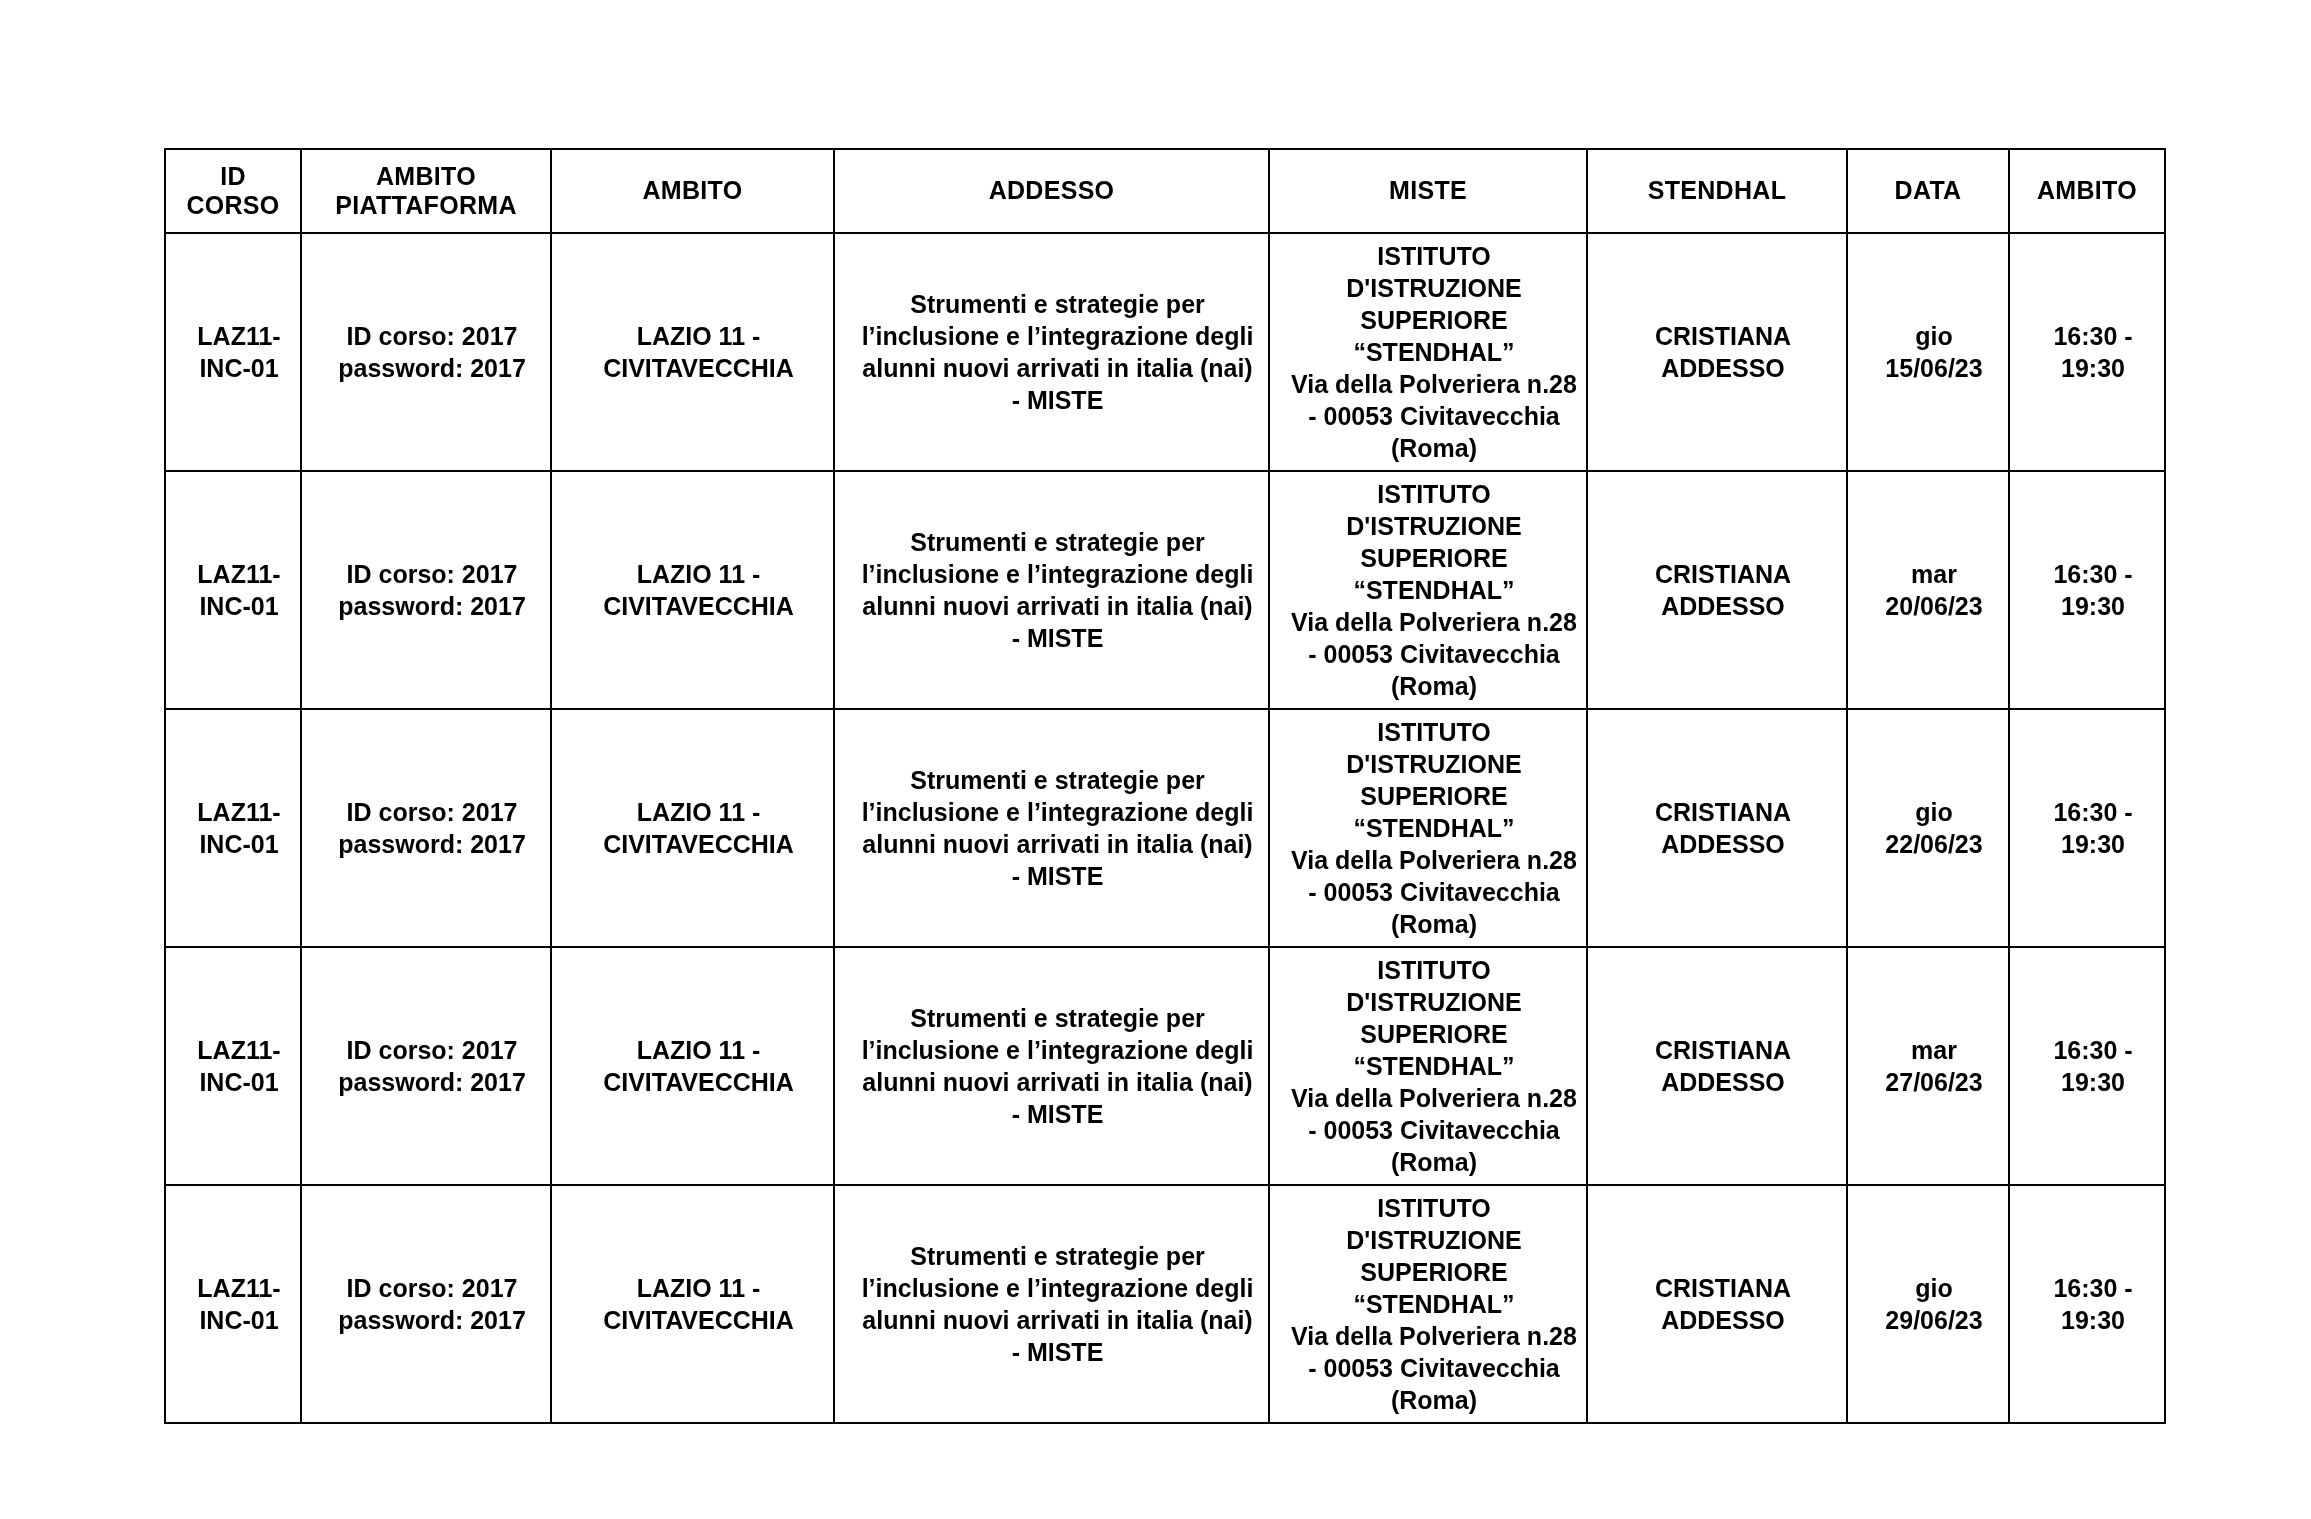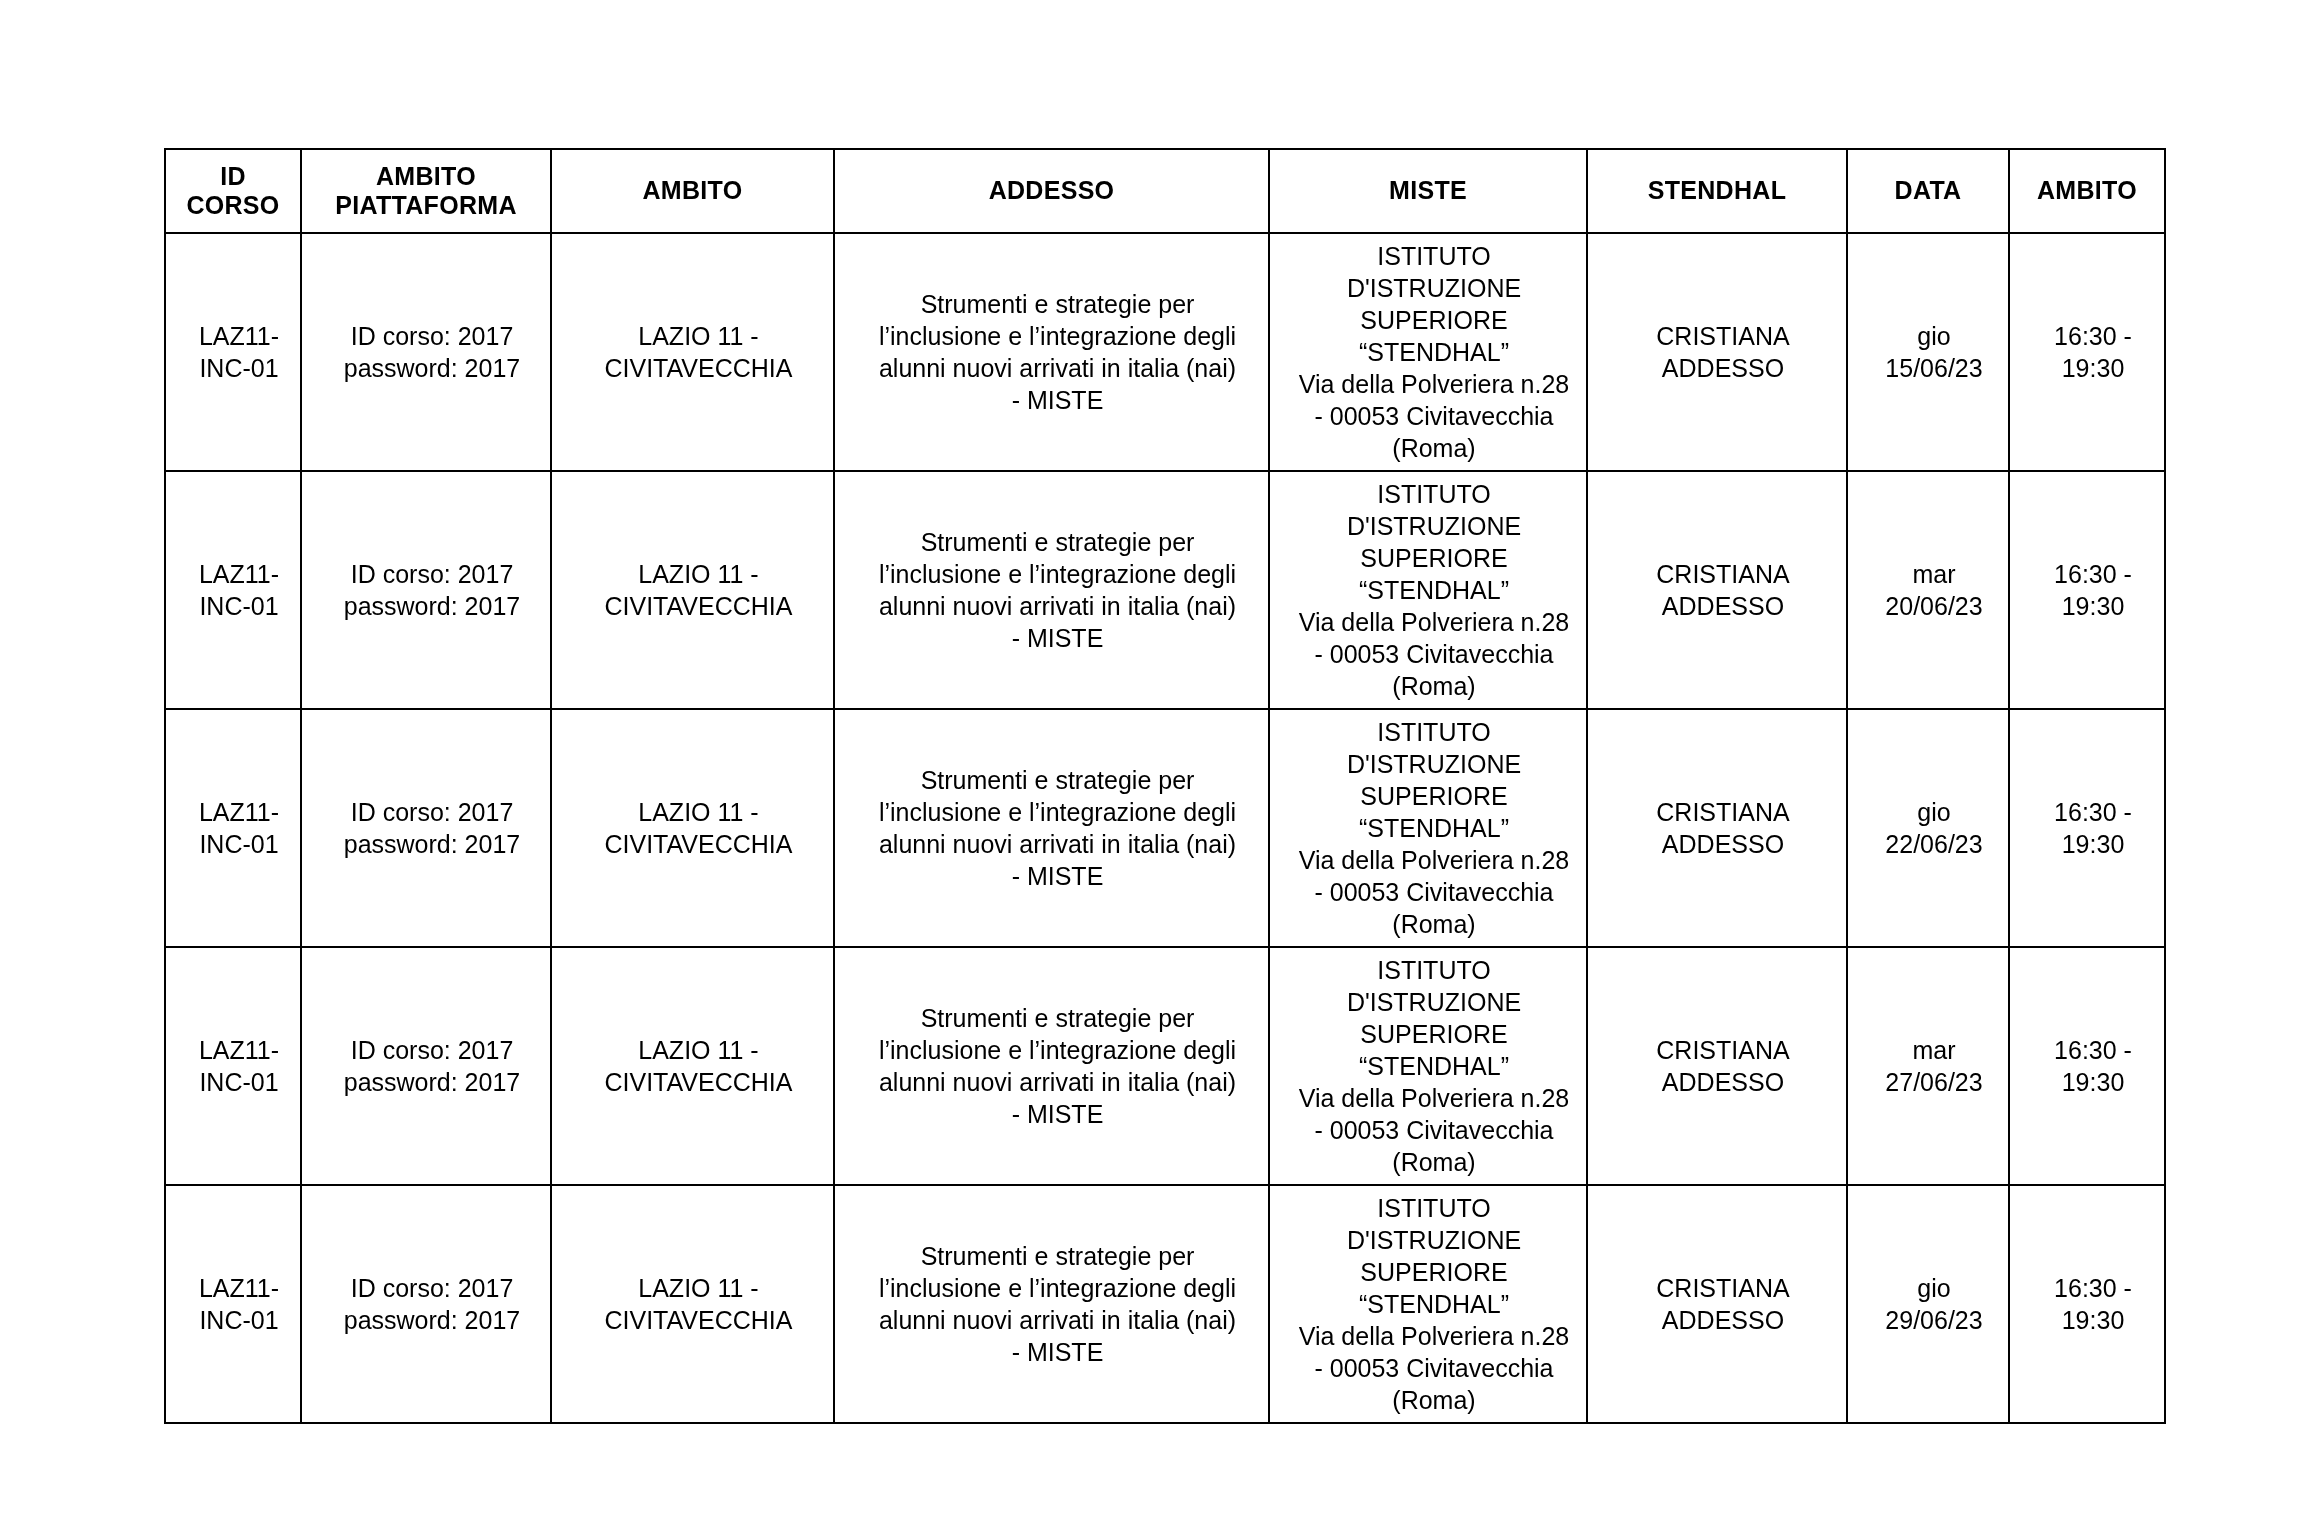--- a/index.html
+++ b/index.html
@@ -36,21 +36,21 @@
     box-sizing: border-box;
   }
   table.schedule th {
     font-weight: bold;
     font-size: 25px;
     line-height: 1.18;
     letter-spacing: 0.3px;
     height: 84px;
   }
   table.schedule td {
-    font-weight: normal;
+    font-weight: bold;
     font-size: 25px;
     line-height: 1.28;
     height: 215px;
     padding-left: 20px;
   }
   
   col.c-id        { width: 136px; }
   col.c-codici    { width: 250px; }
   col.c-ambito    { width: 283px; }
   col.c-titolo    { width: 435px; }

